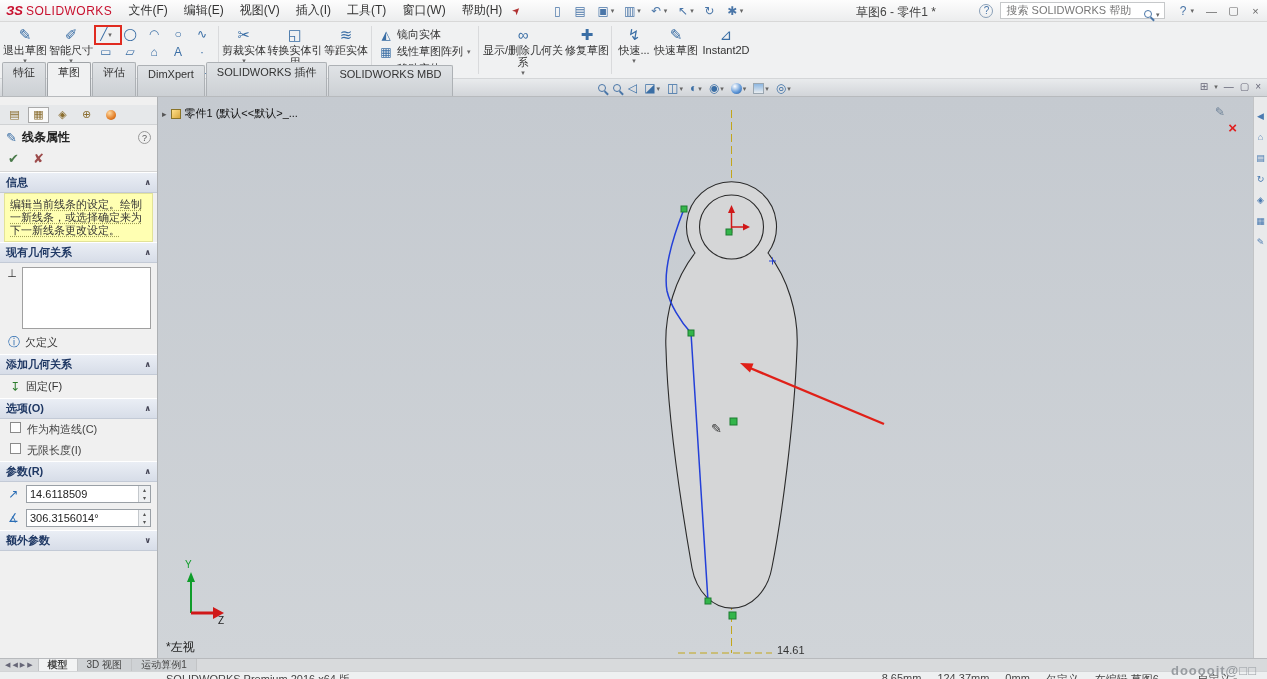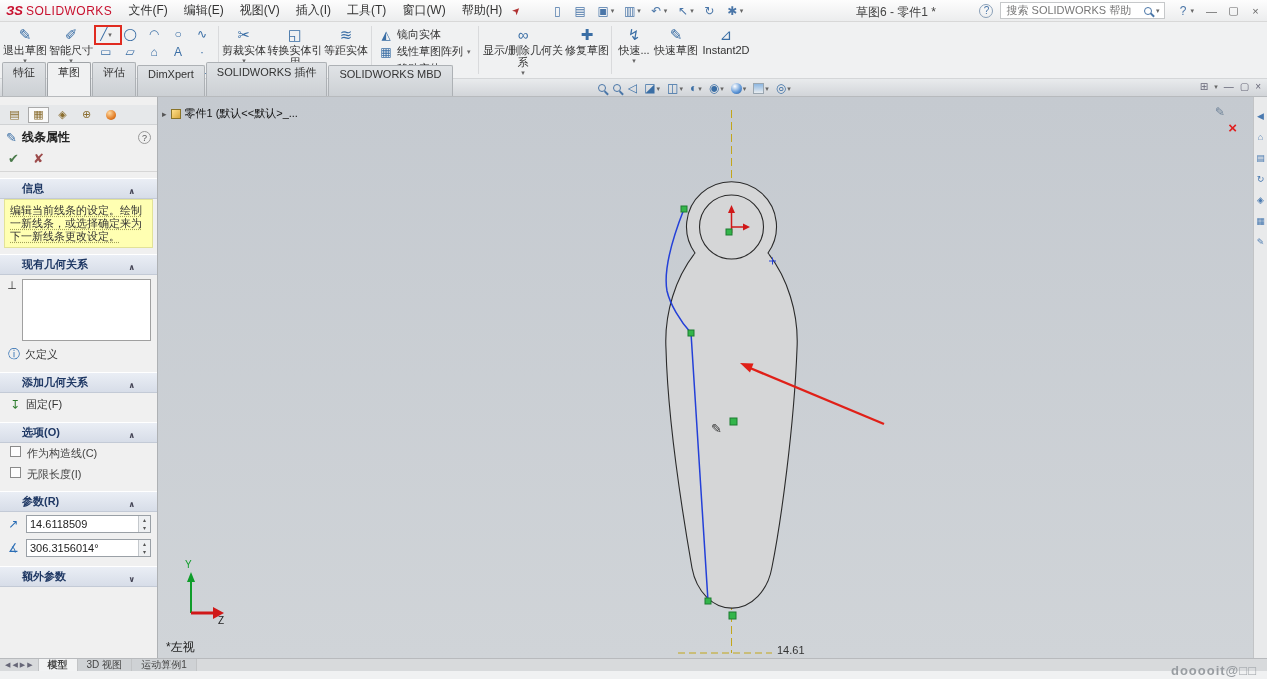--- a/index.html
+++ b/index.html
@@ -15,21 +15,21 @@
   .menus{display:flex;align-items:center}
   .menu-item{padding:0 8px;font-size:12px;color:#333;cursor:default}
   .pin{font-size:10px;color:#b03030;margin-left:2px;transform:rotate(-45deg)}
   .qat{display:flex;align-items:center;margin-left:26px;gap:2px}
   .qat-btn{display:flex;align-items:center;padding:0 3px}
   .tb-ico{font-size:12px;color:#4a76a8;width:15px;text-align:center}
   .crt{font-size:7px;color:#666;line-height:1}
   .doc-title{position:absolute;left:856px;top:4px;font-size:12px;color:#444}
   .tb-right{position:absolute;right:4px;top:2px;display:flex;align-items:center;gap:7px}
   .q-circle{width:14px;height:14px;border:1px solid #8aa0b8;border-radius:50%;font-size:10px;color:#4a76a8;display:flex;align-items:center;justify-content:center}
-  .searchbox{display:flex;align-items:center;gap:4px;background:#fff;border:1px solid #c6c8ca;height:17px;padding:0 5px;width:165px}
+  .searchbox{display:flex;align-items:flex-end;gap:4px;background:#fff;border:1px solid #c6c8ca;height:17px;padding:0 5px;width:165px}
   .search-text{font-size:11px;color:#777;flex:1;white-space:nowrap;overflow:hidden}
   .icon-mag{position:relative;width:8px;height:8px;border:1.5px solid #4a76a8;border-radius:50%;display:inline-block;flex:none}
   .icon-mag::after{content:"";position:absolute;width:5px;height:1.5px;background:#4a76a8;transform:rotate(45deg);right:-4px;bottom:-2px}
   .winbtn{width:15px;text-align:center;color:#666;font-size:11px}
 
   
   #ribbon{position:relative;height:57px;background:#f0f1f2;border-bottom:1px solid #d4d6d8;display:flex;align-items:stretch;padding:1px 0 1px 2px}
   .rbn-big{display:flex;flex-direction:column;align-items:center;justify-content:flex-start;padding-top:2px;cursor:default}
   .rbn-big .ico{height:19px;font-size:15px;line-height:19px;color:#3a6ea5}
   .rbn-big .lbl{font-size:11px;line-height:12px;text-align:center;color:#333;white-space:normal}
@@ -62,21 +62,21 @@
   .pm-tabs{margin-top:8px;height:20px;display:flex;gap:3px;padding:2px 4px;background:#e6e8ea;border-bottom:1px solid #d0d2d4;align-items:center}
   .pm-tab{width:21px;height:16px;display:flex;align-items:center;justify-content:center;font-size:11px;color:#8a6d2f;border:1px solid transparent}
   .pm-tab.active{background:#fafafa;border-color:#aaa}
   .pm-ball{width:10px;height:10px;border-radius:50%;background:radial-gradient(circle at 35% 30%,#ffd9a0,#e07820 65%,#9c4a10)}
   .pm-title{display:flex;align-items:center;gap:5px;padding:4px 6px;font-size:12px;font-weight:bold;color:#222}
   .pm-title .pm-help{margin-left:auto;width:13px;height:13px;border:1px solid #999;border-radius:50%;font-size:9px;font-weight:normal;color:#555;display:flex;align-items:center;justify-content:center}
   .pm-pencil{color:#3a6ea5;font-size:13px}
   .pm-actions{display:flex;gap:14px;padding:1px 8px 5px;border-bottom:1px solid #d6d6d6}
   .pm-ok{color:#4a7a4a;font-size:13px}
   .pm-cancel{color:#9c4a4a;font-size:13px}
-  .sec-hdr{display:flex;align-items:flex-end;background:linear-gradient(#eaeef5,#d7dde8);color:#1f3864;font-size:11px;font-weight:bold;padding:2px 22px;border-top:1px solid #fff;border-bottom:1px solid #c3cad6;margin-top:6px}
+  .sec-hdr{display:flex;align-items:center;background:linear-gradient(#eaeef5,#d7dde8);color:#1f3864;font-size:11px;font-weight:bold;padding:2px 6px;border-top:1px solid #fff;border-bottom:1px solid #c3cad6;}
   .sec-hdr .arr{margin-left:auto;font-size:8px;color:#445}
   .msg{background:#ffffb2;border:1px solid #e2e298;margin:0 4px;padding:4px 5px;font-size:11px;line-height:13px;color:#333;text-decoration:underline dotted rgba(120,120,50,.7);text-underline-offset:2px}
   .rel-wrap{display:flex;padding:4px 6px 2px 4px;gap:2px}
   .rel-icons{width:16px;font-size:11px;color:#333;text-align:center}
   .listbox{flex:1;height:62px;background:#fff;border:1px solid #a0a0a0}
   .ud-row{display:flex;align-items:center;gap:5px;padding:3px 8px;font-size:11px;color:#333}
   .i-ico{color:#2b6bb0;font-size:12px}
   .fix-row{display:flex;align-items:center;gap:6px;padding:4px 10px;font-size:11px;color:#333}
   .fix-ico{color:#2a7a2a;font-size:12px}
   .chk-row{display:flex;align-items:flex-start;gap:6px;padding:3px 10px;font-size:11px;color:#444}
@@ -535,15 +535,29 @@
       <span>◀</span>
       <span>◀</span>
       <span>▶</span>
       <span>▶</span>
     </span>
     <span class="btab active">模型</span>
     <span class="btab">3D 视图</span>
     <span class="btab">运动算例1</span>
   </div>
 
+  <div id="statusbar">
+    <span class="sleft">SOLIDWORKS Premium 2016 x64 版</span>
+    <span class="sright">
+      <span>8.65mm</span>
+      <span>124.37mm</span>
+      <span>0mm</span>
+      <span>欠定义</span>
+      <span>在编辑 草图6</span>
+    </span>
+    <span class="scustom">
+      <span>自定义</span>
+      <span class="crt">▾</span>
+    </span>
+  </div>
 
   <div id="watermark">dooooit@□□</div>
 </div>
 
 </body></html>

